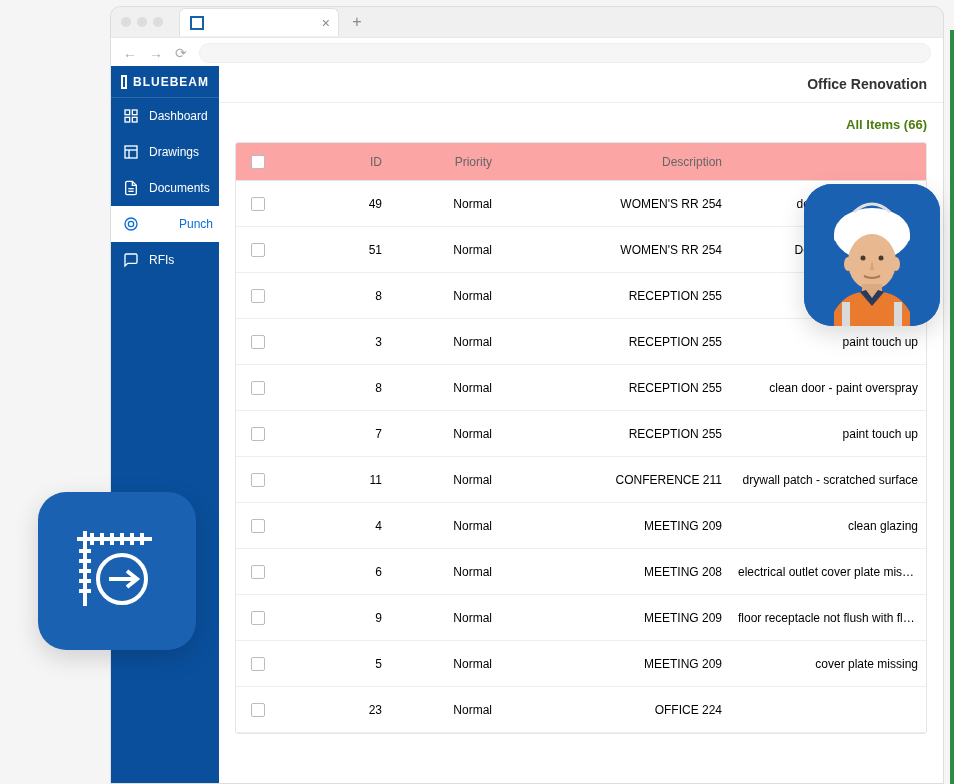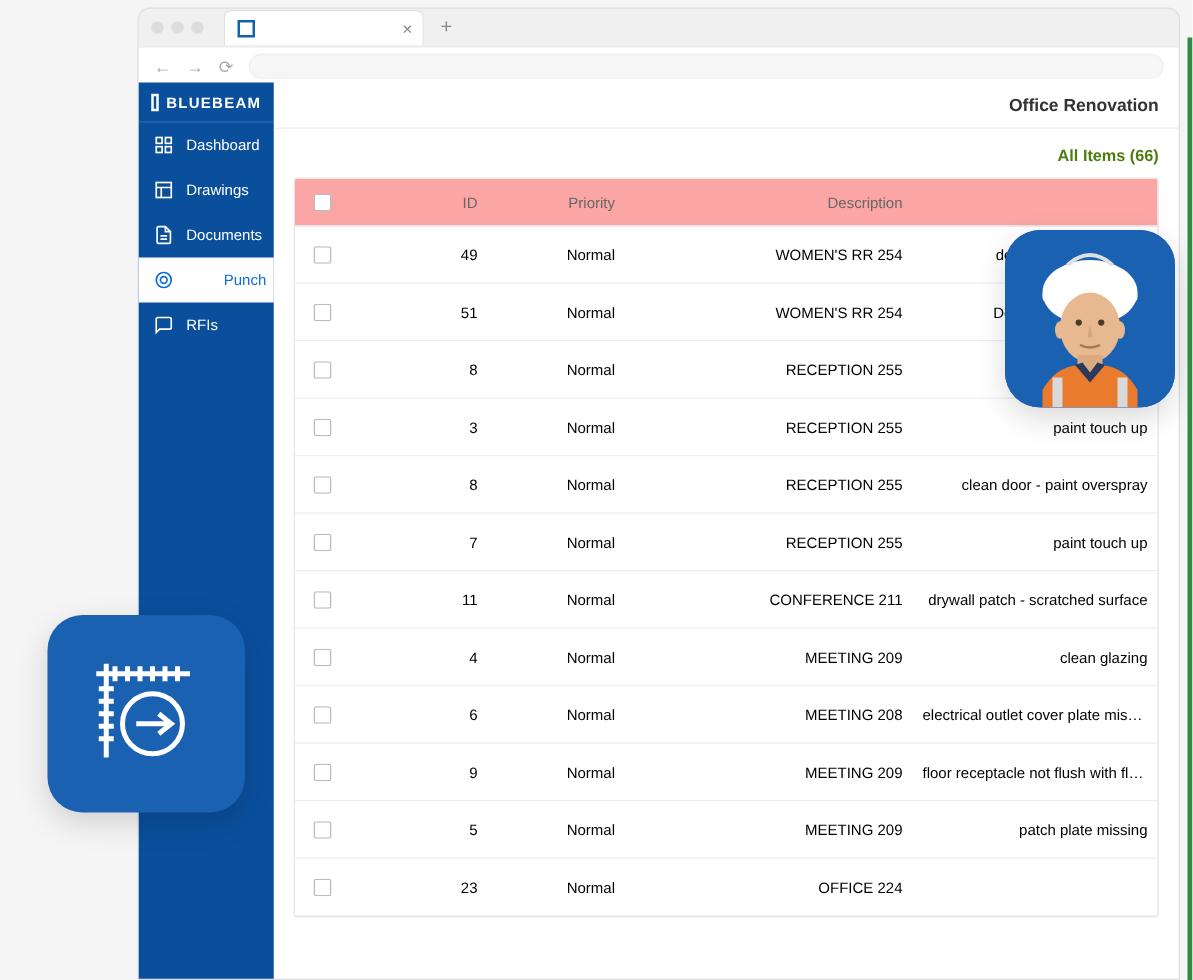--- a/index.html
+++ b/index.html
@@ -434,21 +434,21 @@
             <div class="cell">MEETING 209</div>
             <div class="cell">floor receptacle not flush with floor</div>
           </div>
           <div class="table-row">
             <div class="cell checkbox-cell">
               <div class="chk"></div>
             </div>
             <div class="cell">5</div>
             <div class="cell">Normal</div>
             <div class="cell">MEETING 209</div>
-            <div class="cell">patch plate missing</div>
+            <div class="cell">cover plate missing</div>
           </div>
           <div class="table-row">
             <div class="cell checkbox-cell">
               <div class="chk"></div>
             </div>
             <div class="cell">23</div>
             <div class="cell">Normal</div>
             <div class="cell">OFFICE 224</div>
             <div class="cell"></div>
           </div>

